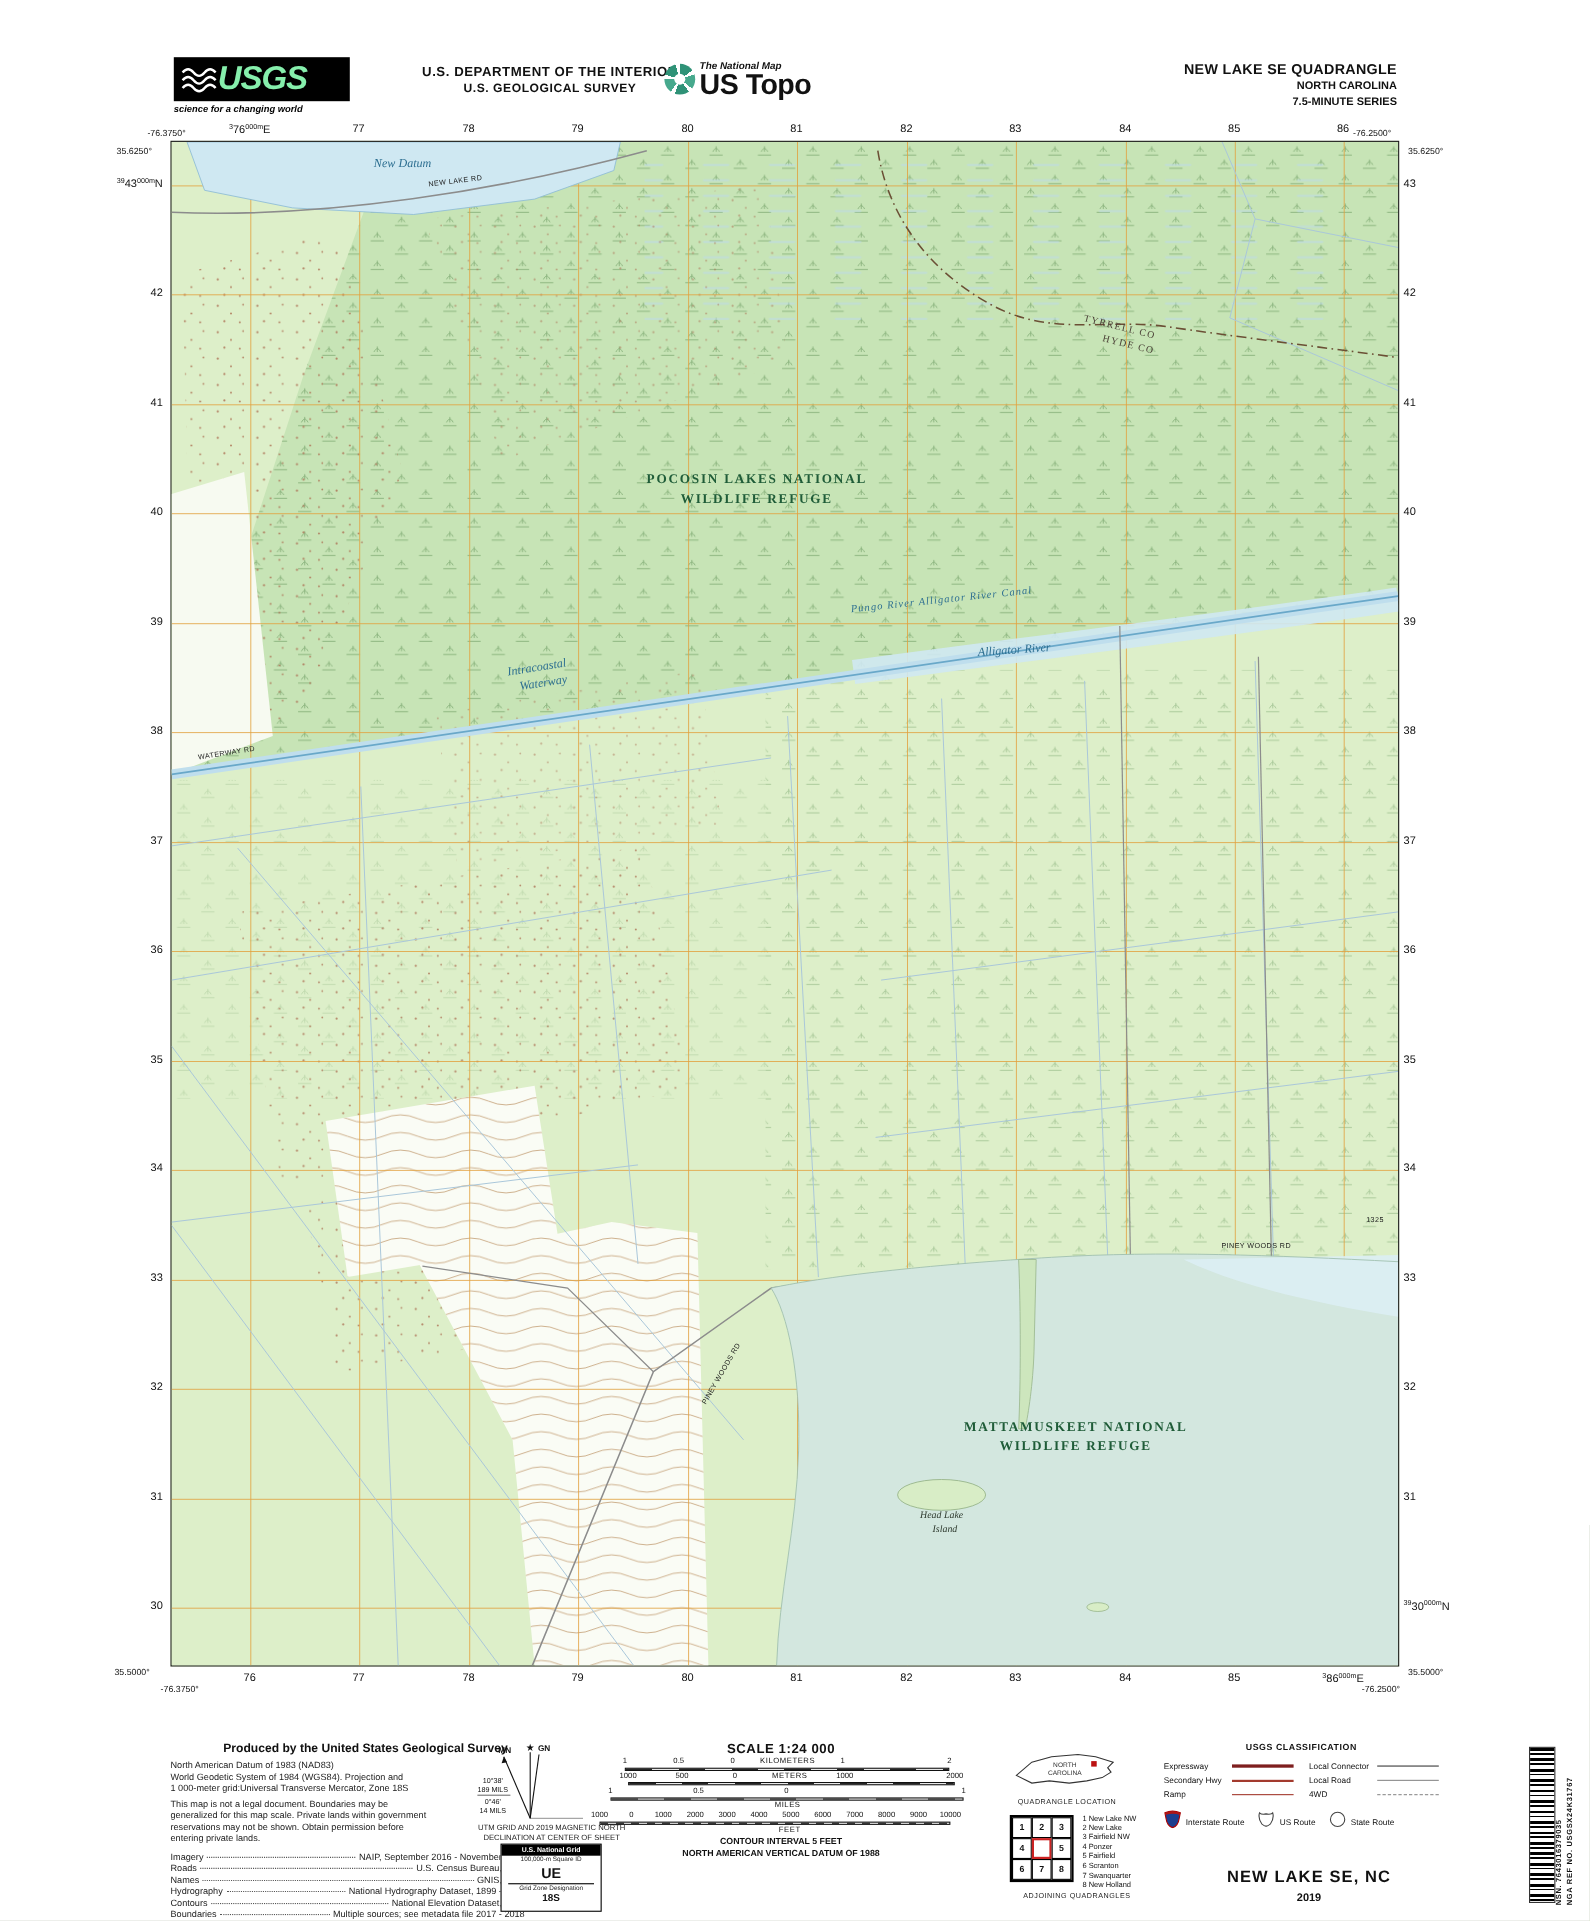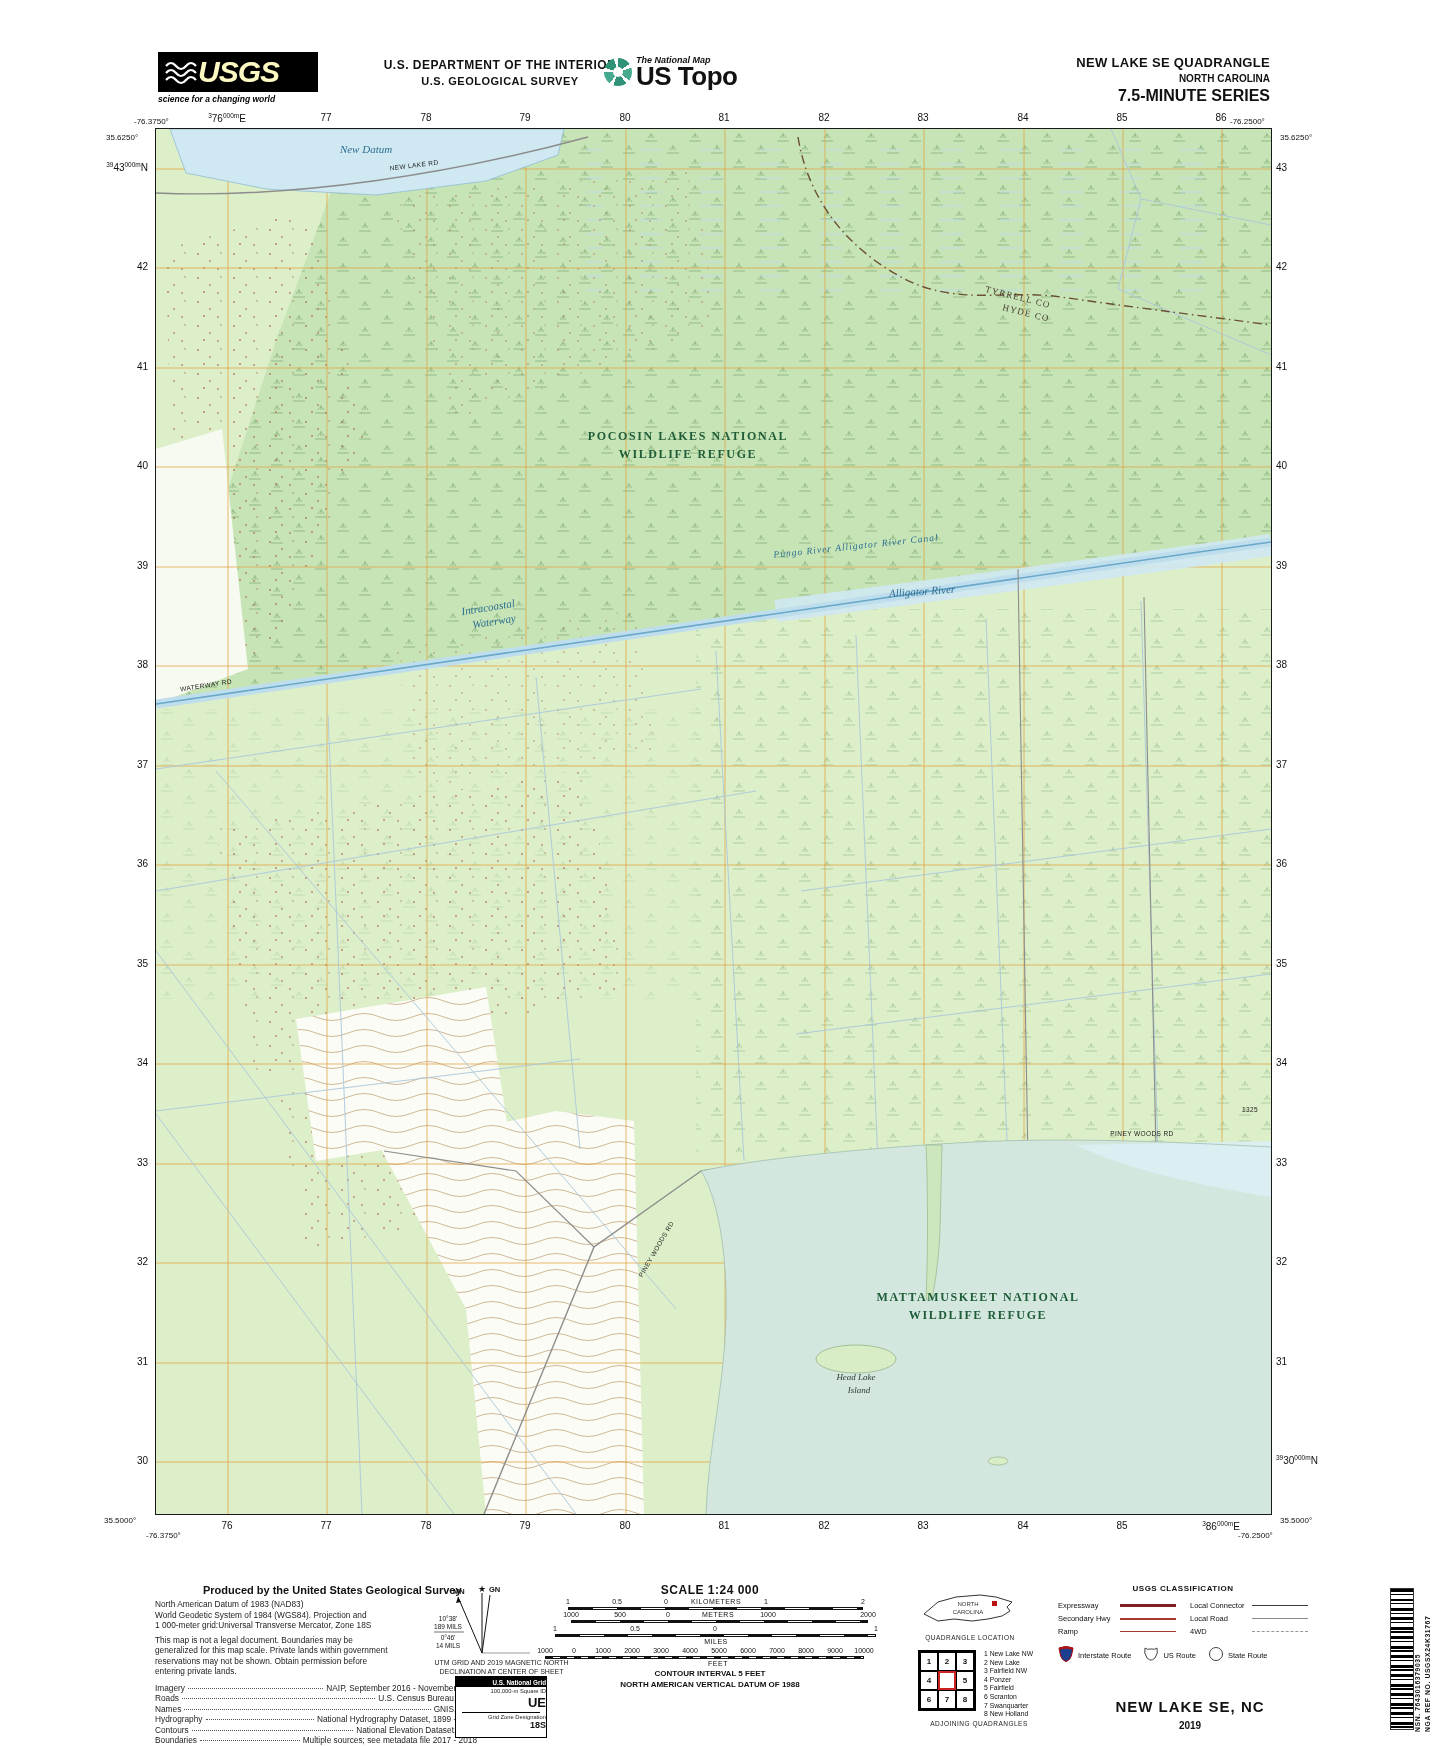--- a/index.html
+++ b/index.html
@@ -2,37 +2,37 @@
 <html><head>
 <meta charset="utf-8">
 <style>
   html,body{margin:0;padding:0;background:#e8e8e8;}
   .sheet{position:relative;width:1445px;height:1746px;background:#ffffff;overflow:hidden;
          font-family:"Liberation Sans",sans-serif;color:#111;}
   
   .usgs-logo{position:absolute;left:158px;top:52px;width:160px;height:40px;background:#000;
              display:flex;align-items:center;padding:0 6px;box-sizing:border-box;}
   .usgs-logo .wave{width:34px;height:28px;}
-  .usgs-logo .usgs-txt{color:#fef9c3;font-weight:bold;font-style:italic;font-size:30px;letter-spacing:-1px;
+  .usgs-logo .usgs-txt{color:#86efac;font-weight:bold;font-style:italic;font-size:30px;letter-spacing:-1px;
              font-family:"Liberation Sans",sans-serif;line-height:1;}
   .usgs-tagline{position:absolute;left:158px;top:94px;width:180px;font-size:8.5px;font-style:italic;font-weight:bold;color:#000;}
   .dept{position:absolute;left:340px;top:58px;width:320px;text-align:center;font-weight:bold;}
   .dept .l1{font-size:12px;letter-spacing:0.5px;}
   .dept .l2{font-size:11px;margin-top:3px;letter-spacing:0.5px;}
   .natmap{position:absolute;left:604px;top:55px;display:flex;align-items:center;}
   .natmap .nm-icon{width:28px;height:28px;border-radius:50%;
         background:conic-gradient(#2f9277 0 55deg,#fff 55deg 72deg,#47a98d 72deg 127deg,#fff 127deg 144deg,#2f9277 144deg 199deg,#fff 199deg 216deg,#47a98d 216deg 271deg,#fff 271deg 288deg,#2f9277 288deg 343deg,#fff 343deg 360deg);
         position:relative;margin-right:4px;}
   .natmap .nm-icon:after{content:"";position:absolute;left:9px;top:9px;width:10px;height:10px;border-radius:50%;background:#fff;}
   .natmap .nm-small{font-size:9px;font-weight:bold;font-style:italic;}
   .natmap .nm-big{font-size:26px;font-weight:bold;letter-spacing:-0.5px;line-height:0.9;}
   .quad{position:absolute;left:950px;top:55px;width:320px;text-align:right;}
   .quad .q1{font-size:13px;font-weight:bold;letter-spacing:0.3px;}
   .quad .q2{font-size:10px;font-weight:bold;margin-top:3px;}
-  .quad .q3{font-size:16px;font-weight:bold;margin-top:3px;}
+  .quad .q3{font-size:10px;font-weight:bold;margin-top:3px;}
   
   .map-frame{position:absolute;left:155px;top:128px;width:1115px;height:1385px;
              border:1.3px solid #1a1a1a;box-sizing:content-box;background:#ddefc9;}
   .map-frame svg{position:absolute;left:0;top:0;width:100%;height:100%;}
   .map-lbls{position:absolute;left:0;top:0;width:100%;height:100%;pointer-events:none;}
   .map-lbl{position:absolute;white-space:nowrap;transform:translate(-50%,-50%);}
   .lbl-water{font-family:"Liberation Serif",serif;font-style:italic;font-size:11px;color:#2d6f91;}
   .lbl-water-sm{font-family:"Liberation Serif",serif;font-style:italic;font-size:9.5px;color:#2d6f91;letter-spacing:1px;}
   .lbl-refuge{font-family:"Liberation Serif",serif;font-size:12px;font-weight:bold;color:#1f5c38;letter-spacing:1.6px;}
   .lbl-county{font-family:"Liberation Serif",serif;font-size:9px;color:#4a4036;letter-spacing:1.2px;}
@@ -51,21 +51,21 @@
   .prod{position:absolute;left:155px;top:1584px;width:322px;}
   .prod .p-title{font-size:11px;font-weight:bold;margin-bottom:3px;padding-left:48px;}
   .prod .p-line{font-size:8.3px;line-height:10.5px;color:#222;}
   .prod .p-gap{height:4px;}
   .credits{margin-top:6px;}
   .credit-row{display:flex;align-items:baseline;font-size:8.3px;line-height:10.5px;color:#222;}
   .credit-row .leader{flex:1;border-bottom:1px dotted #555;margin:0 3px;transform:translateY(-2px);}
   .decl{position:absolute;left:420px;top:1583px;width:160px;height:95px;}
   .decl svg{position:absolute;left:0;top:0;}
   .decl-cap{position:absolute;left:404px;top:1658px;width:195px;text-align:center;font-size:7px;line-height:9px;color:#222;}
-  .usng{position:absolute;left:455px;top:1676px;width:92px;height:62px;border:1px solid #000;background:#fff;box-sizing:border-box;text-align:right;}
+  .usng{position:absolute;left:455px;top:1676px;width:92px;height:62px;border:1px solid #000;background:#fff;box-sizing:border-box;text-align:center;}
   .usng .u-title{background:#000;color:#fff;font-size:6.3px;font-weight:bold;padding:1.5px 0;}
   .usng .u-sub{font-size:5.8px;margin-top:1px;color:#222;}
   .usng .u-sq{font-size:13px;font-weight:bold;margin-top:1px;}
   .usng .u-div{border-top:1px solid #000;margin:2px 6px 1px 6px;}
   .usng .u-zl{font-size:5.8px;color:#222;}
   .usng .u-zone{font-size:9px;font-weight:bold;}
   .scale-title{position:absolute;left:520px;top:1583px;width:380px;text-align:center;font-size:12px;font-weight:bold;letter-spacing:0.5px;}
   .scalebars{position:absolute;left:520px;top:1599px;width:380px;height:64px;}
   .sb-row{position:absolute;left:0;width:100%;height:13px;}
   .sb-bar{position:absolute;height:3px;border:0.5px solid #111;box-sizing:border-box;

